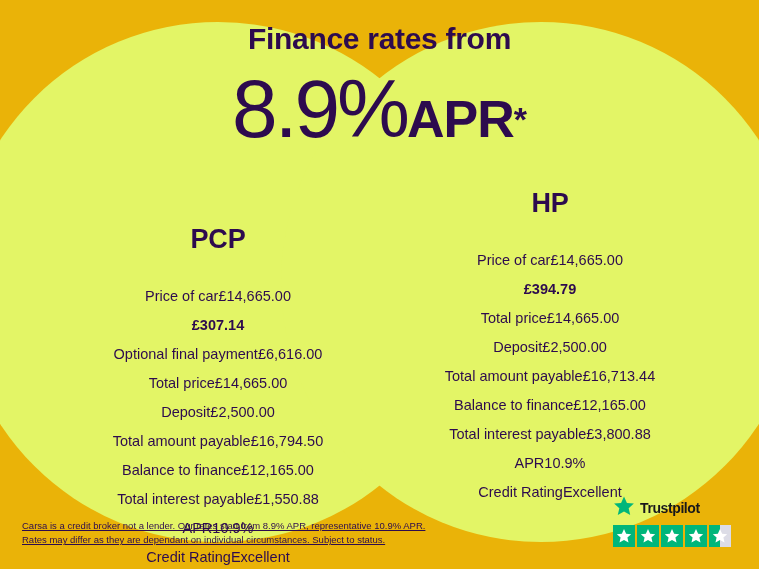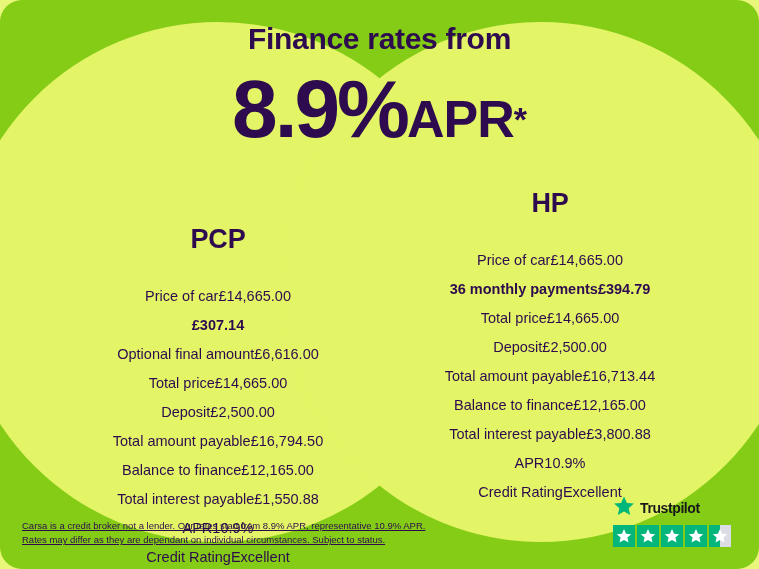--- a/index.html
+++ b/index.html
@@ -10,23 +10,22 @@
     width: 759px;
     height: 569px;
     font-family: "Liberation Sans", sans-serif;
     background: #e8f679;
     overflow: hidden;
   }
   .stage {
     position: relative;
     width: 759px;
     height: 569px;
-    background: #84cc16;
+    background: #eab308;
     overflow: hidden;
-    border-radius: 22px;
   }
   
   .circle {
     position: absolute;
     border-radius: 50%;
     background: #e3f566;
   }
   .circle.left {
     width: 520px;
     height: 520px;
@@ -54,21 +53,21 @@
     position: absolute;
     top: 62px;
     left: 0;
     width: 759px;
     text-align: center;
     color: #2d0b4e;
     white-space: nowrap;
   }
   .bigrate .num {
     font-size: 82px;
-    font-weight: bold;
+    font-weight: normal;
     letter-spacing: -3px;
     vertical-align: baseline;
   }
   .bigrate .apr {
     font-size: 52px;
     font-weight: bold;
     letter-spacing: -1px;
     vertical-align: baseline;
   }
   .bigrate .star {
@@ -171,21 +170,21 @@
     <div class="panel-title">PCP</div>
 
     <div class="row">
       <span class="label">Price of car</span>
       <span class="value">£14,665.00</span>
     </div>
     <div class="row bold">
       <span class="value">£307.14</span>
     </div>
     <div class="row">
-      <span class="label">Optional final amount</span>
+      <span class="label">Optional final payment</span>
       <span class="value">£6,616.00</span>
     </div>
     <div class="row">
       <span class="label">Total price</span>
       <span class="value">£14,665.00</span>
     </div>
     <div class="row">
       <span class="label">Deposit</span>
       <span class="value">£2,500.00</span>
     </div>
@@ -212,21 +211,20 @@
   </div>
 
   <div class="panel hp">
     <div class="panel-title">HP</div>
 
     <div class="row">
       <span class="label">Price of car</span>
       <span class="value">£14,665.00</span>
     </div>
     <div class="row bold">
-      <span class="label">36 monthly payments</span>
       <span class="value">£394.79</span>
     </div>
     <div class="row">
       <span class="label">Total price</span>
       <span class="value">£14,665.00</span>
     </div>
     <div class="row">
       <span class="label">Deposit</span>
       <span class="value">£2,500.00</span>
     </div>

